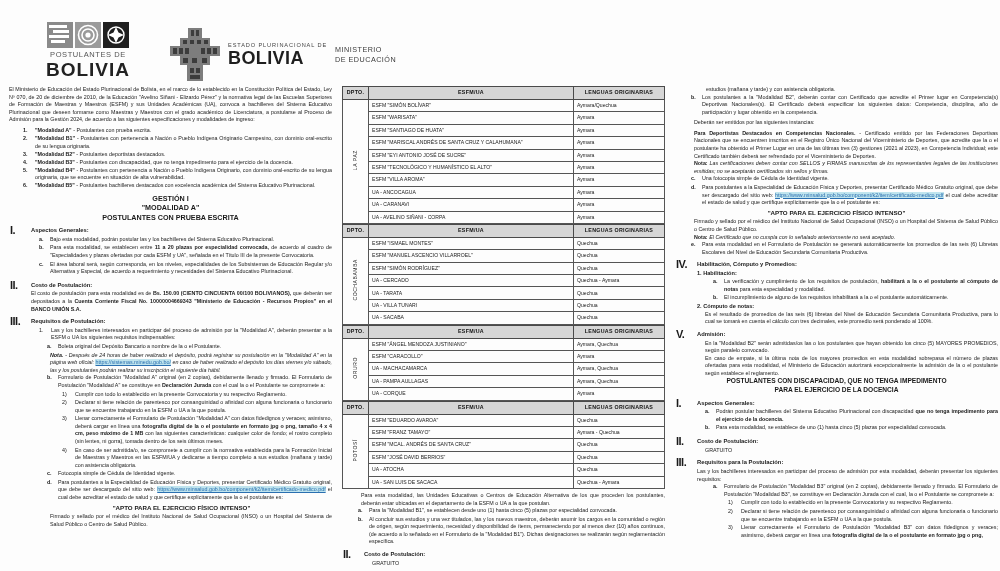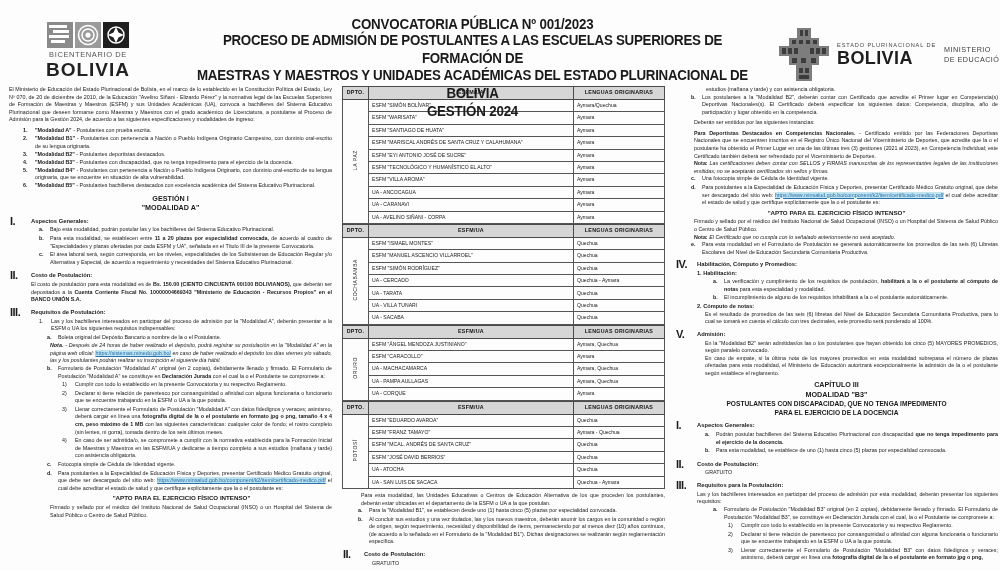--- a/index.html
+++ b/index.html
@@ -280,30 +280,24 @@
           <circle cx="13" cy="13" r="9.5" fill="none" stroke="#fff" stroke-width="1.6"></circle>
           <circle cx="13" cy="13" r="6" fill="none" stroke="#fff" stroke-width="1.6"></circle>
           <circle cx="13" cy="13" r="2.6" fill="#fff"></circle>
         </svg>
         <svg class="gx" width="26" height="26" viewBox="0 0 26 26">
           <rect x="0" y="0" width="26" height="26" fill="#1f1f1f"></rect>
           <circle cx="13" cy="13" r="8" fill="none" stroke="#fff" stroke-width="1.4"></circle>
           <polygon points="13,5 15.5,10.5 21,13 15.5,15.5 13,21 10.5,15.5 5,13 10.5,10.5" fill="#fff"></polygon>
         </svg>
       </div>
-      <div class="bicent-sub">BICENTENARIO DE</div>
+      <div class="bicent-sub">POSTULANTES DE</div>
       <div class="bicent-main">BOLIVIA</div>
     </div>
 
-    <div class="title-block">
-      <div class="title-line1">CONVOCATORIA PÚBLICA Nº 001/2023</div>
-      <div class="title-line2">PROCESO DE ADMISIÓN DE POSTULANTES A LAS ESCUELAS SUPERIORES DE FORMACIÓN DE</div>
-      <div class="title-line3">MAESTRAS Y MAESTROS Y UNIDADES ACADÉMICAS DEL ESTADO PLURINACIONAL DE BOLIVIA</div>
-      <div class="title-line4">GESTIÓN 2024</div>
-    </div>
 
     <div class="logo-right">
       <svg class="escudo" width="54" height="58" viewBox="0 0 54 58">
         <g fill="#7d7d7d">
           <rect x="20" y="2" width="14" height="10"></rect>
           <rect x="12" y="12" width="30" height="8"></rect>
           <rect x="2" y="20" width="50" height="10"></rect>
           <rect x="12" y="30" width="30" height="9"></rect>
           <rect x="19" y="39" width="16" height="16"></rect>
         </g>
@@ -368,20 +362,21 @@
         </div>
         <div class="row">
           <span class="num">6.</span>
           <span class="txt"><span class="b">"Modalidad B5"</span> <span>- Postulantes bachilleres destacados con excelencia académica del Sistema Educativo Plurinacional.</span></span>
         </div>
       </div>
 
       <div class="chapter-title">
         <div>GESTIÓN I</div>
         <div>"MODALIDAD A"</div>
+        <div>POSTULANTES CON PRUEBA ESCRITA</div>
       </div>
 
       <div class="roman-sec">
         <div class="roman-num">I.</div>
         <div class="roman-body">
           <div class="sec-head">Aspectos Generales:</div>
           <div class="ab-list">
             <div class="ab-row">
                 <span class="ab-mark">a.</span>
                 <span class="ab-txt">Bajo esta modalidad, podrán postular las y los bachilleres del Sistema Educativo Plurinacional.</span>
@@ -715,24 +710,20 @@
 
       <div class="roman-sec">
         <div class="roman-num">V.</div>
         <div class="roman-body">
           <div class="sec-head">Admisión:</div>
           <div class="indent">En la "Modalidad B2" serán admitidas/os las o los postulantes que hayan obtenido los cinco (5) MAYORES PROMEDIOS, según paralelo convocado.</div>
           <div class="indent">En caso de empate, si la última nota de los mayores promedios en esta modalidad sobrepasa el número de plazas ofertadas para esta modalidad, el Ministerio de Educación autorizará excepcionalmente la admisión de la o el postulante según establece el reglamento.</div>
         </div>
       </div>
 
-      <div class="chapter-title">
-        <div>CAPÍTULO III</div>
-        <div>MODALIDAD "B3"</div>
-      </div>
       <div class="chapter-sub">
         <div>POSTULANTES CON DISCAPACIDAD, QUE NO TENGA IMPEDIMENTO</div>
         <div>PARA EL EJERCICIO DE LA DOCENCIA</div>
       </div>
 
       <div class="roman-sec">
         <div class="roman-num">I.</div>
         <div class="roman-body">
           <div class="sec-head">Aspectos Generales:</div>
           <div class="ab-list">

